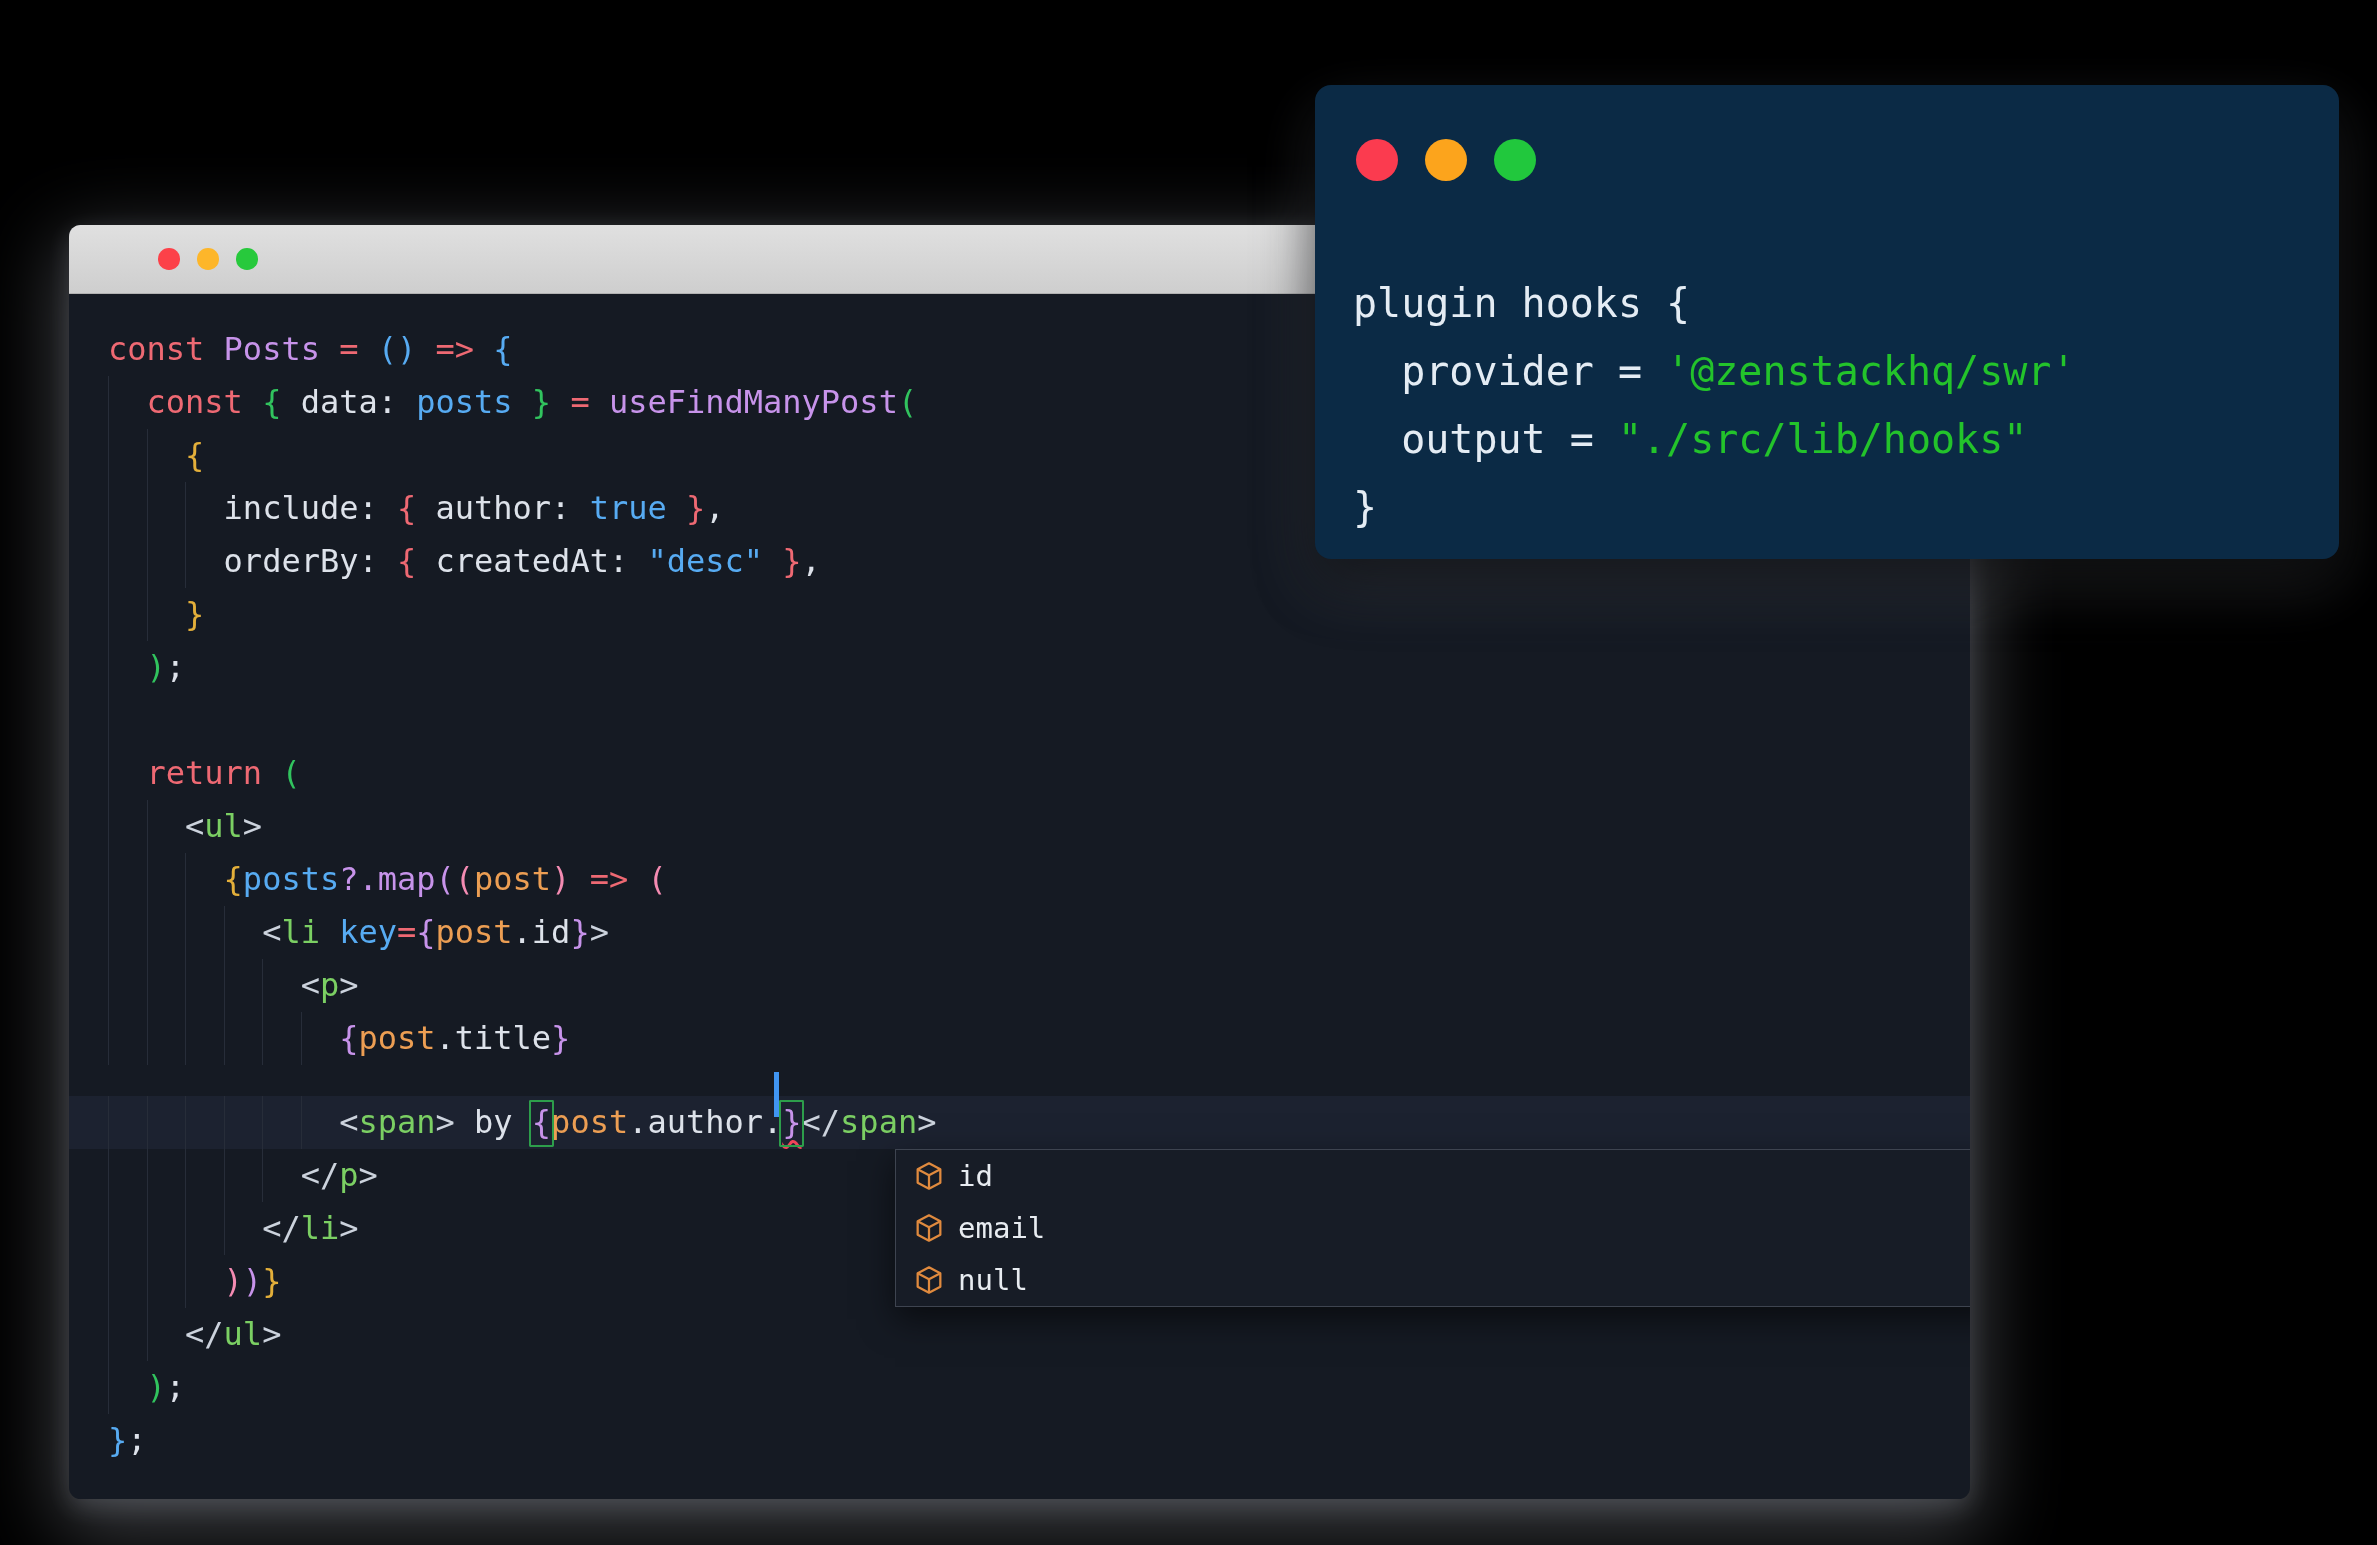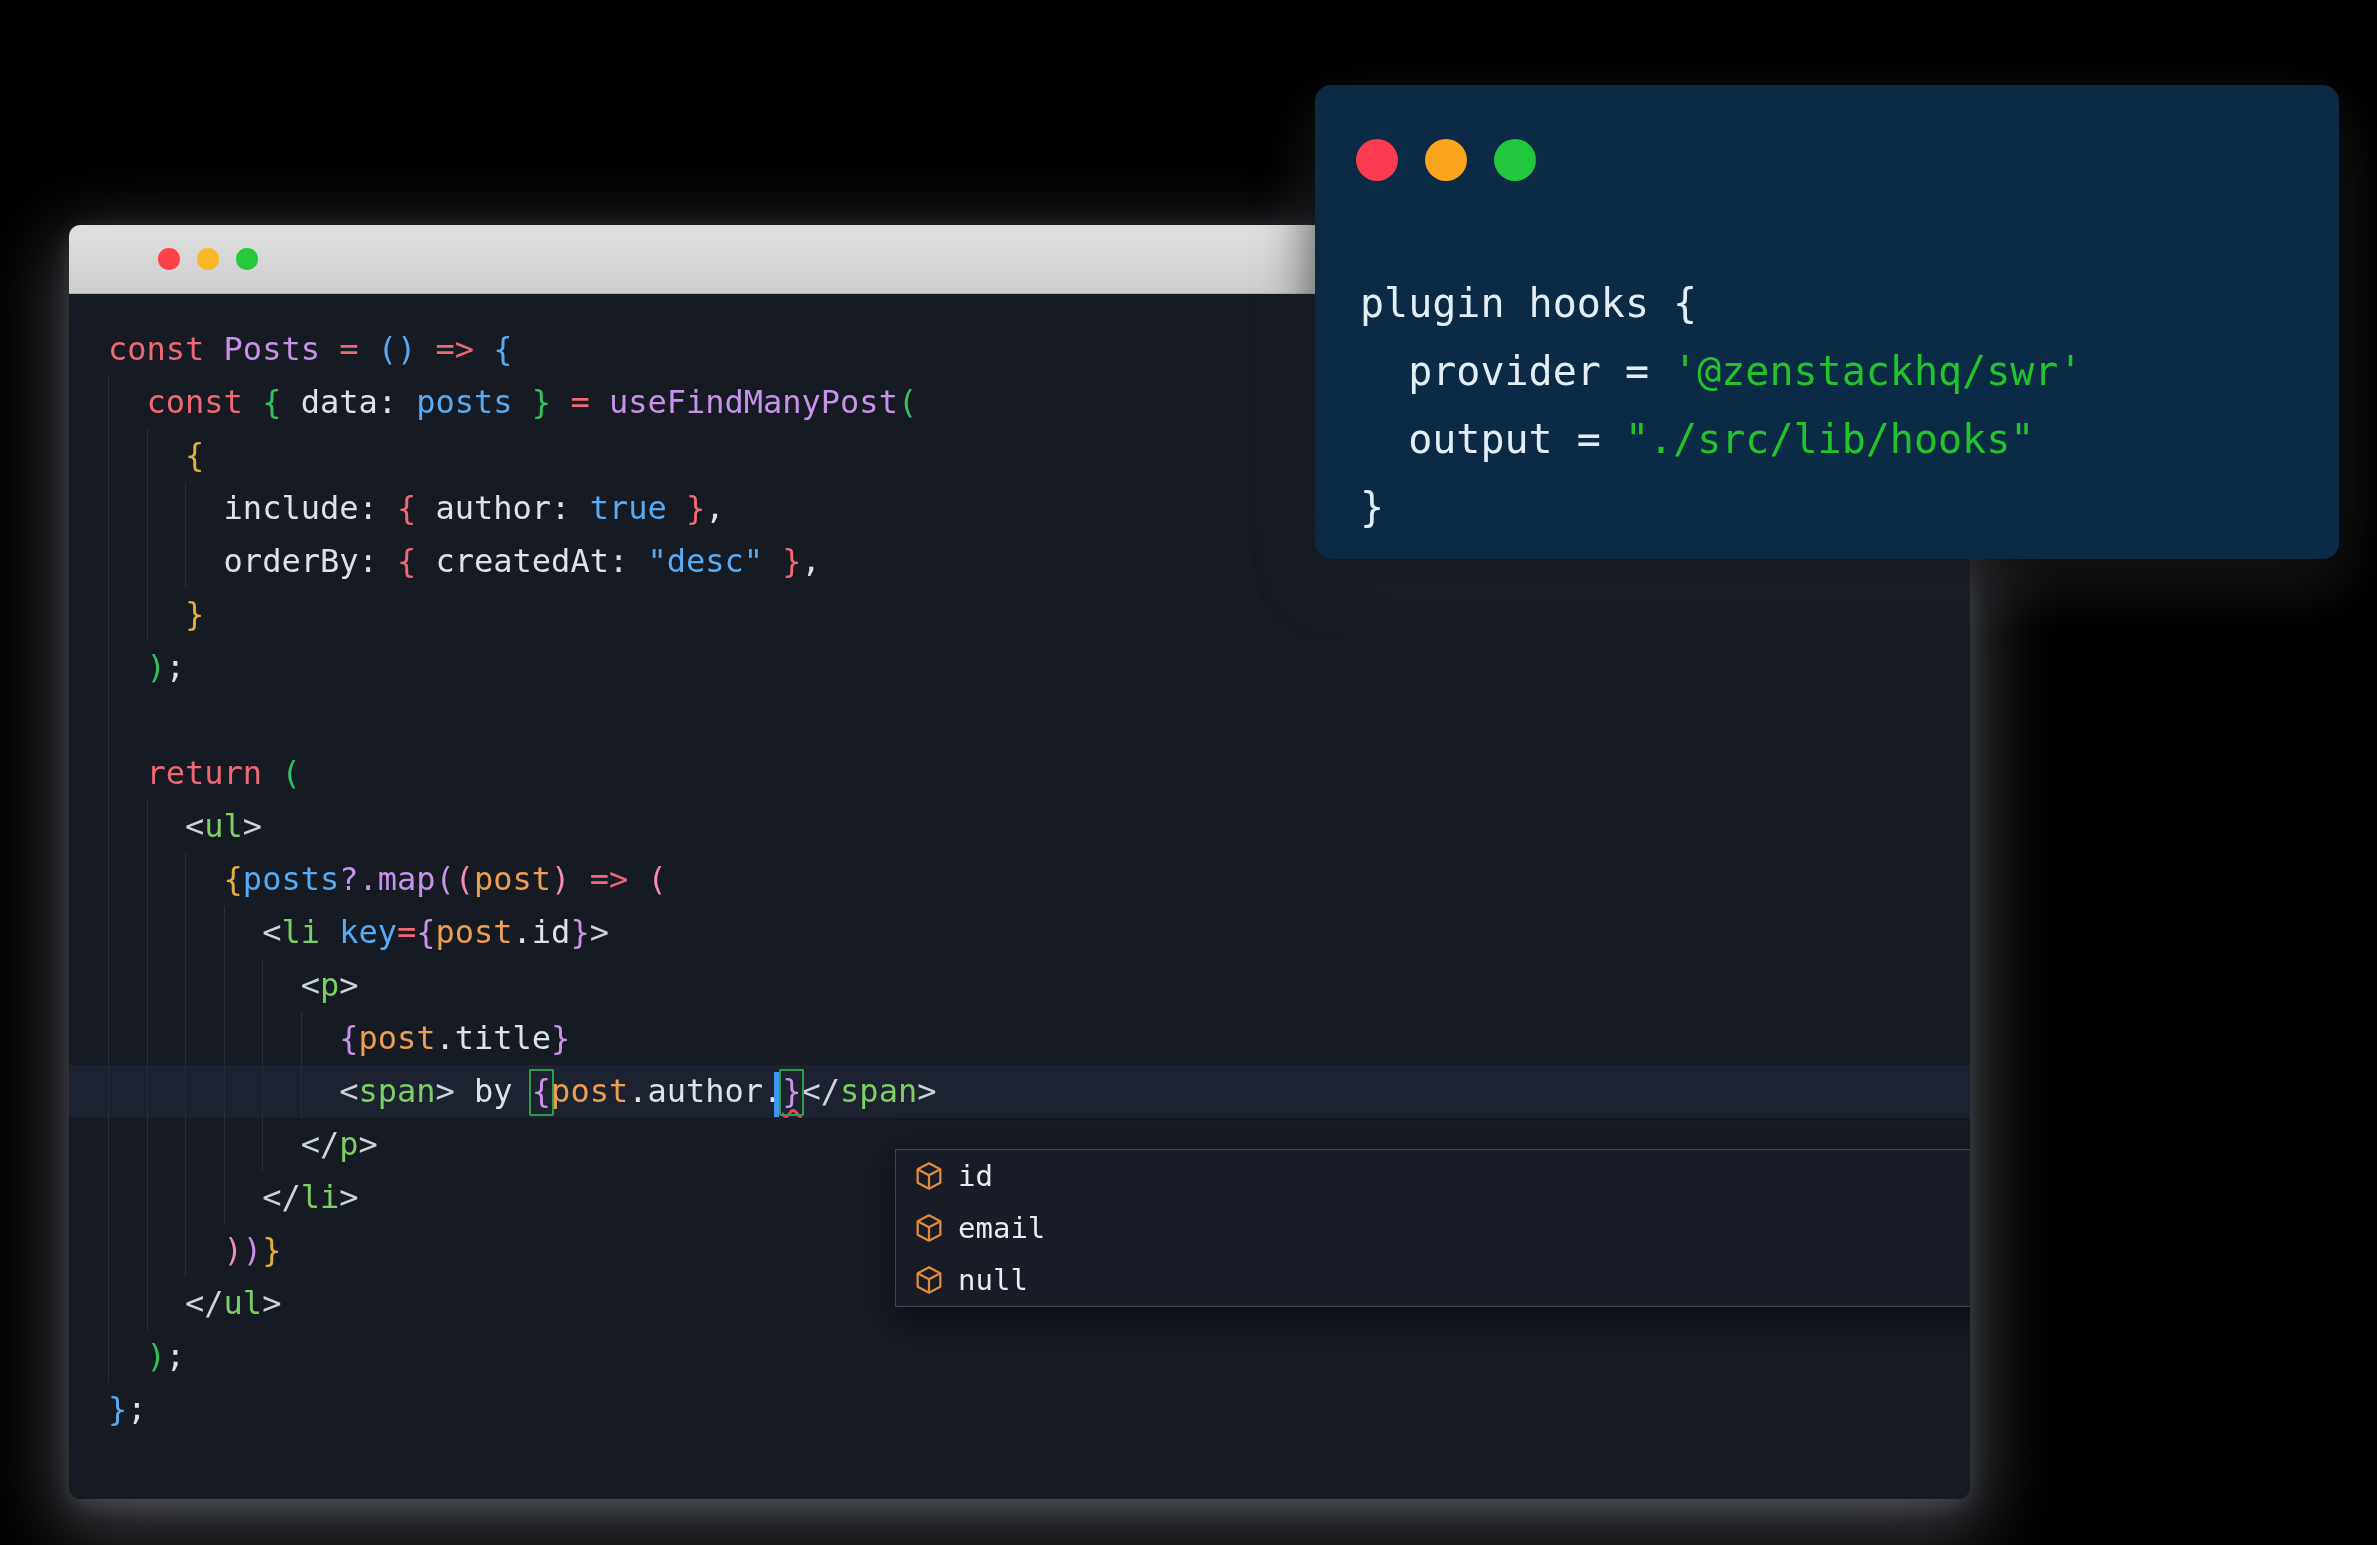--- a/index.html
+++ b/index.html
@@ -11,21 +11,21 @@
     box-shadow:0 24.4px 79px 11.5px rgba(148,153,163,.40),0 7.2px 24.4px rgba(125,130,140,.30);}
   .titlebar{position:absolute;left:0;top:0;right:0;height:68px;border-radius:11.5px 11.5px 0 0;
     background:linear-gradient(#e0e0e0,#cecece);border-bottom:0.7px solid #b2b2b2;}
   .dot{position:absolute;top:23px;width:21.6px;height:21.6px;border-radius:50%;}
   .win-main .dot:nth-child(1){left:89px;}
   .win-main .dot:nth-child(2){left:128px;}
   .win-main .dot:nth-child(3){left:167px;}
   .editor{position:absolute;left:0;top:68px;right:0;bottom:0;overflow:hidden;border-radius:0 0 11.5px 11.5px;}
   pre.code{margin:0;padding:30px 0 0 0;font:32px/53px "DejaVu Sans Mono",monospace;color:#dde2ea;}
   .line{height:53px;white-space:pre;padding-left:39px;}
-  .line.active{background:#1c2230;}
+  .line.active{background:#1c2230;margin-top:31px;}
   .ig{display:inline-block;width:2ch;height:53px;vertical-align:top;
     background:linear-gradient(#272d39,#272d39) left top/1.4px 100% no-repeat;}
   .m{position:relative;}
   .m::after{content:"";position:absolute;left:-2.9px;right:-2.9px;top:-2.9px;bottom:-5.7px;
     border:2.9px solid #2d9e4b;border-radius:1.4px;}
   .sq{text-decoration:underline wavy #ef4458;text-decoration-thickness:2.9px;text-underline-offset:6.5px;}
   .cursorbar{position:absolute;left:705px;top:779px;width:5px;height:45px;background:#4095f2;z-index:5;}
 
   
   .dropdown{position:absolute;left:826px;top:856px;width:1269px;background:#171c26;
@@ -37,21 +37,21 @@
   .item .hint{margin-left:auto;color:#a2a8b3;font-size:27px;}
 
   
   .win-plugin{position:absolute;left:1315px;top:85px;width:1024px;height:474px;
     background:#0b2a45;border-radius:16px;z-index:10;
     box-shadow:0 18.7px 50px 2.9px rgba(0,0,0,.55),0 24.4px 65px rgba(140,145,155,.25);}
   .win-plugin .dot{top:54px;width:42px;height:42px;}
   .win-plugin .dot:nth-child(1){left:41px;}
   .win-plugin .dot:nth-child(2){left:110px;}
   .win-plugin .dot:nth-child(3){left:179px;}
-  pre.p-code{position:absolute;margin:0;left:45px;top:184px;font:40px/68px "DejaVu Sans Mono",monospace;}
+  pre.p-code{position:absolute;margin:0;left:38px;top:184px;font:40px/68px "DejaVu Sans Mono",monospace;}
   .p-line{height:68px;white-space:pre;}
 </style>
 </head>
 <body>
 
 <div class="stage">
 
   <section class="win-main">
     <div class="titlebar">
       <span class="dot" style="background: rgb(252, 65, 73);"></span>

